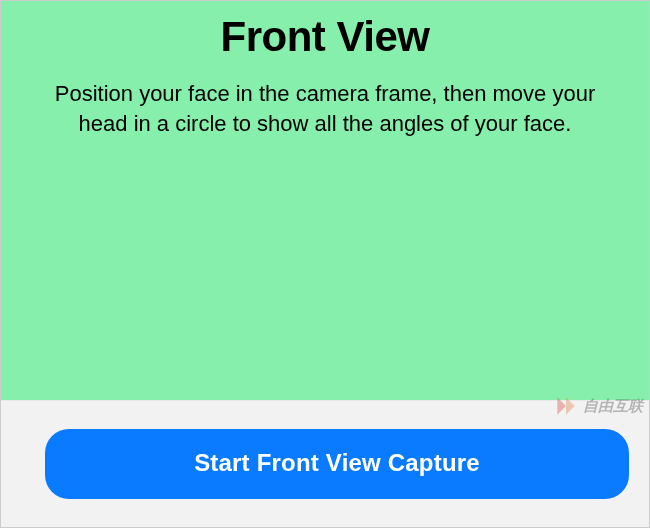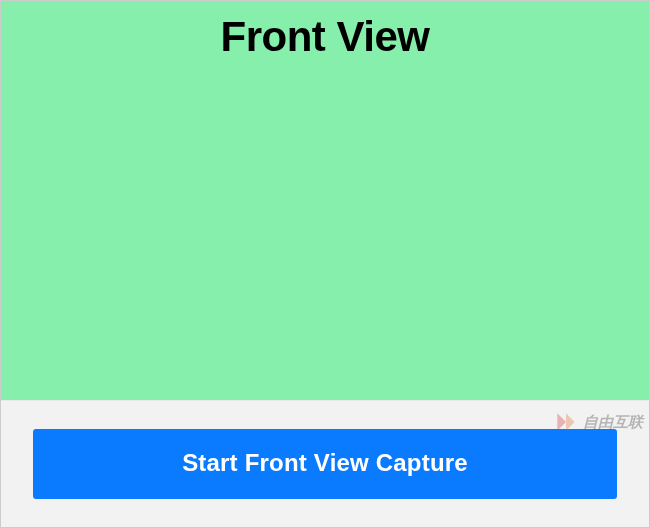--- a/index.html
+++ b/index.html
@@ -41,33 +41,34 @@
     .footer {
       background: #f2f2f2;
       padding: 28px 32px 28px 32px;
       border-top: 1px solid rgba(0,0,0,0.04);
     }
     .capture-button {
       width: 100%;
       background: #0a7bff;
       color: #ffffff;
       border: none;
-      border-radius: 3px;
+      border-radius: 24px;
       padding: 20px 0 22px 0;
       font-size: 24px;
       font-weight: 600;
       text-align: center;
       cursor: pointer;
       font-family: inherit;
       letter-spacing: 0.2px;
+      margin-left: 12px;
     }
     .watermark {
       position: absolute;
       right: 6px;
-      bottom: 92px;
+      bottom: 108px;
       display: flex;
       align-items: center;
       gap: 4px;
       opacity: 0.35;
       pointer-events: none;
     }
     .watermark-icon {
       width: 26px;
       height: 26px;
     }
@@ -77,20 +78,21 @@
       font-weight: 700;
       color: #444;
       letter-spacing: 0px;
     }
   </style>
 </head>
 <body>
 
 <div class="content">
   <h1 class="title">Front View</h1>
+  <p class="description">Position your face in the camera frame, then move your head in a circle to show all the angles of your face.</p>
 </div>
 
 <div class="watermark">
   <span class="watermark-icon">
     <svg viewBox="0 0 24 24" width="26" height="26">
       <path d="M4 4 L12 12 L4 20 Z" fill="#d63e3e"></path>
       <path d="M12 4 L20 12 L12 20 Z" fill="#e07a3e"></path>
     </svg>
   </span>
   <span class="watermark-text">自由互联</span>

